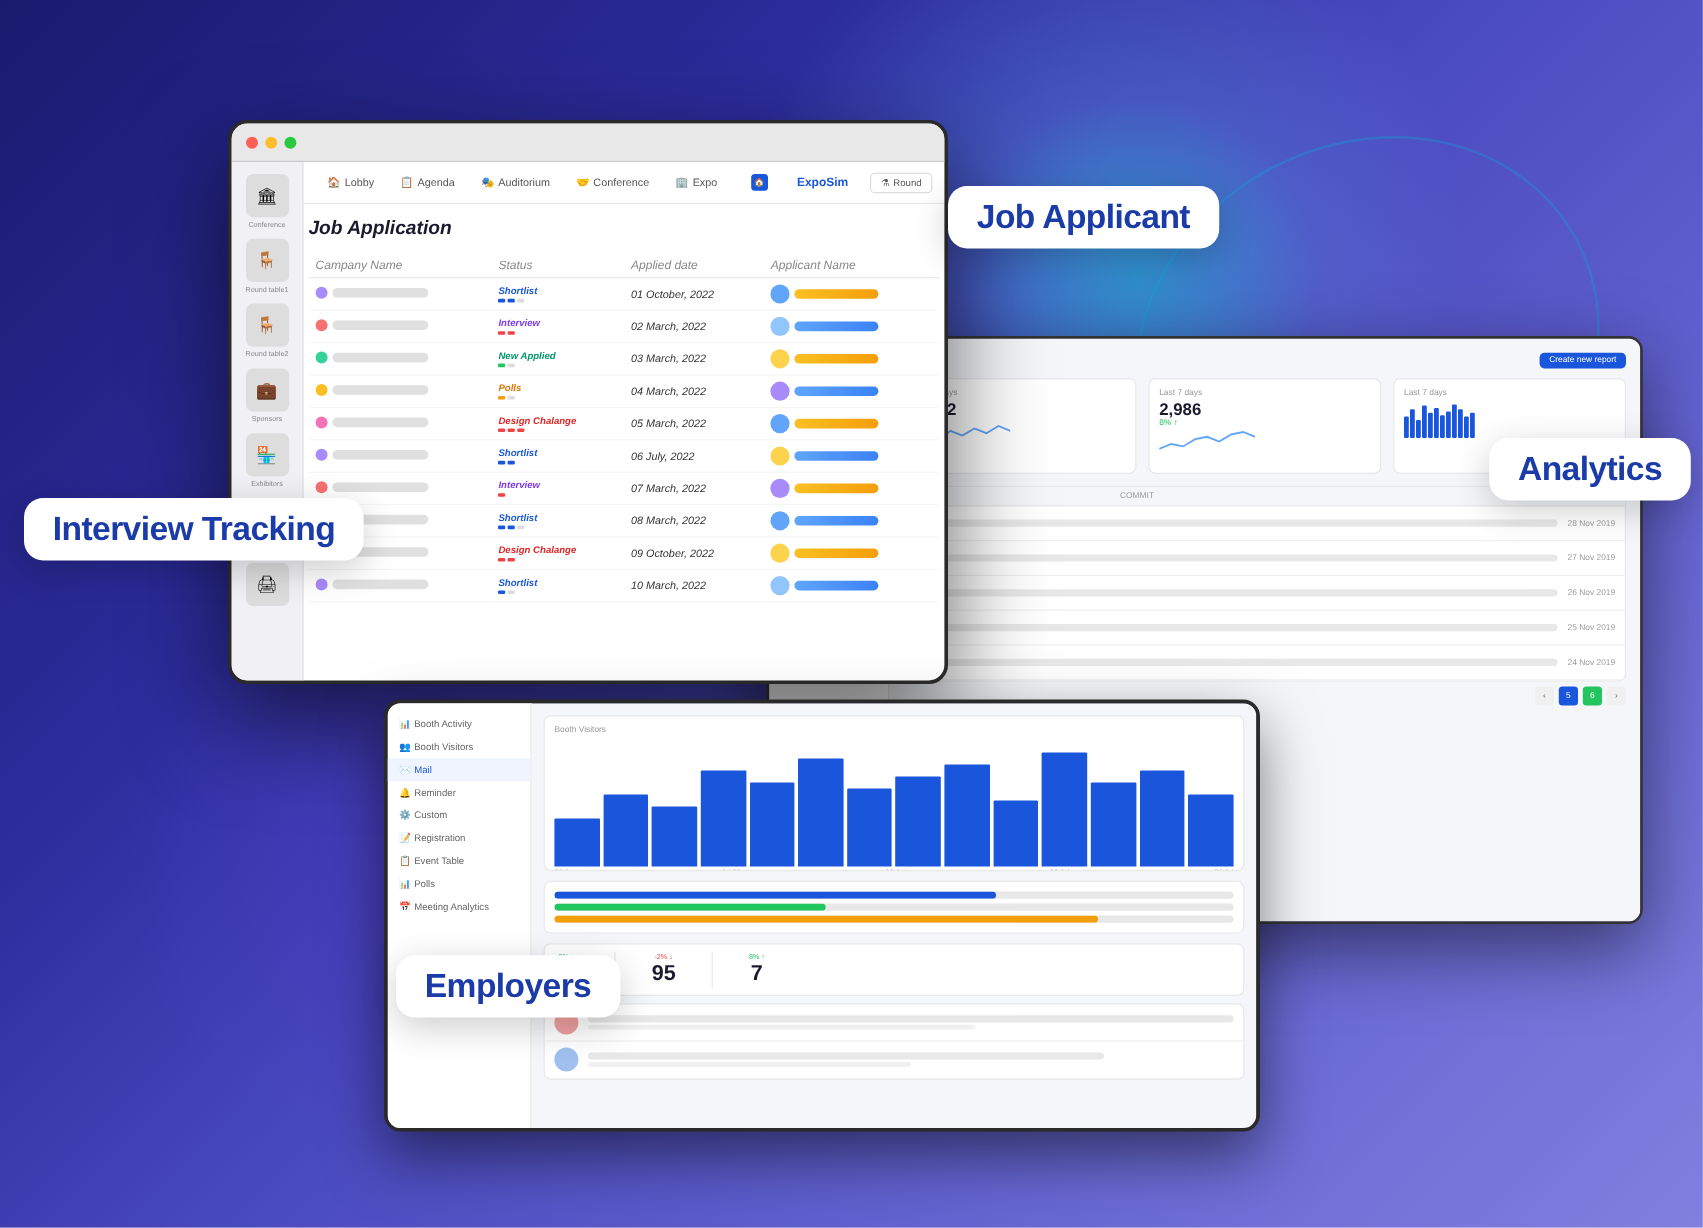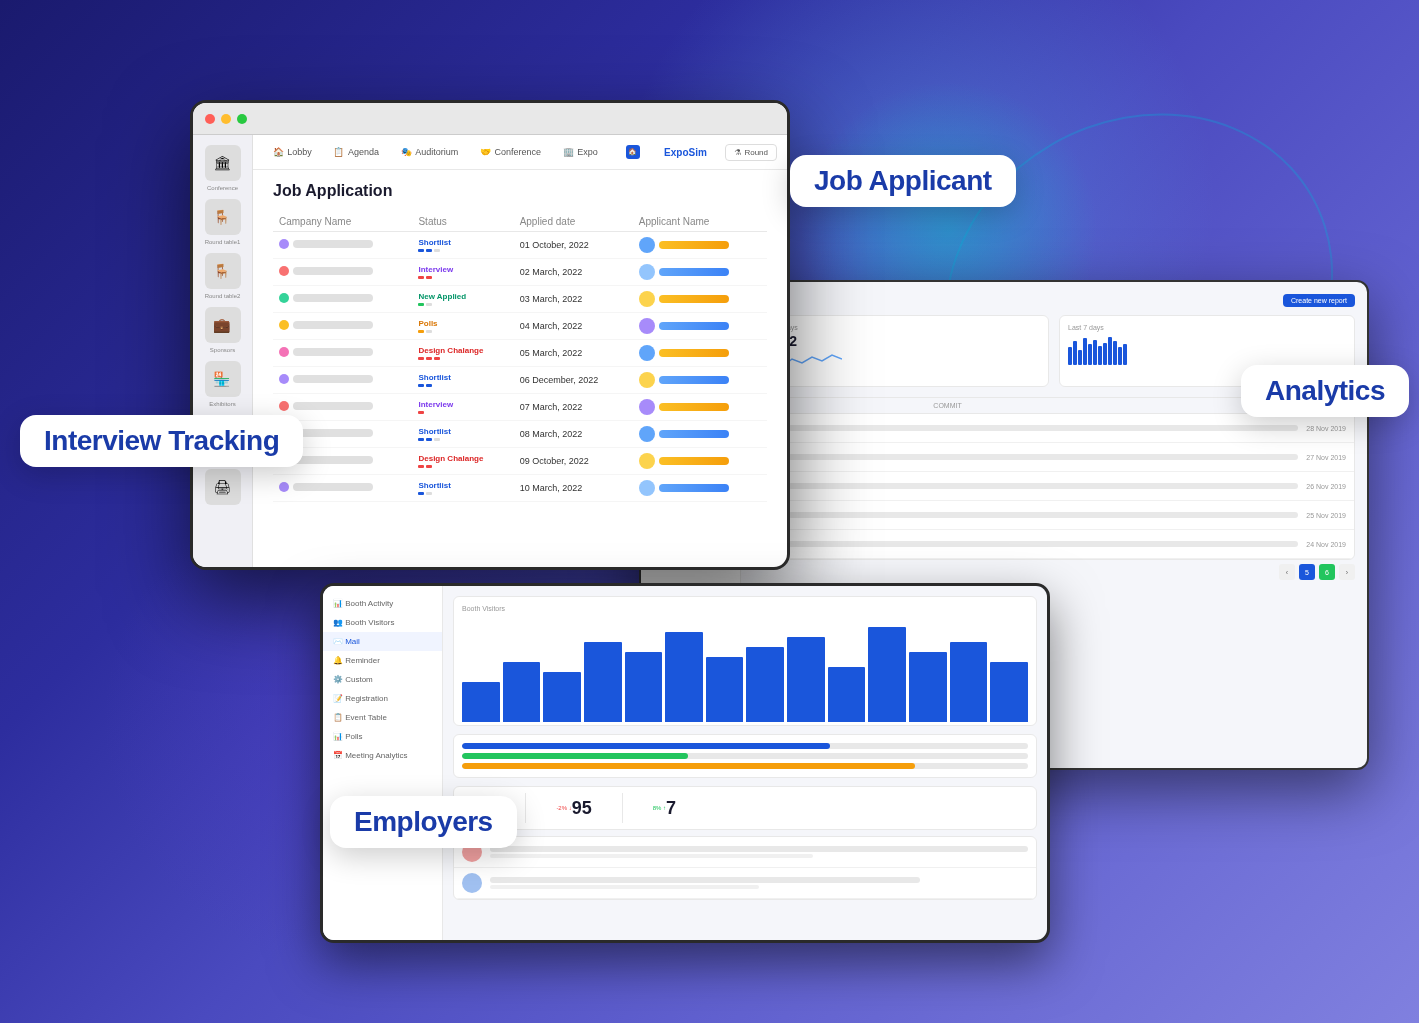--- a/index.html
+++ b/index.html
@@ -232,21 +232,22 @@
       padding: 3px 8px;
       border: 1px solid #ddd;
       border-radius: 4px;
       cursor: pointer;
       display: flex;
       align-items: center;
       gap: 3px;
     }
 
     .job-content {
-      padding: 12px 20px;
+      padding: 12px 4px;
+      font-style: italic;
     }
     .job-title {
       font-size: 16px;
       font-weight: 700;
       color: #1a1a2e;
       margin-bottom: 12px;
     }
     .job-table {
       width: 100%;
       border-collapse: collapse;
@@ -523,20 +524,21 @@
       align-items: center;
       gap: 30px;
       padding: 6px 8px;
       background: #fff;
       border-radius: 6px;
       border: 1px solid #e8e8e8;
       margin-bottom: 6px;
     }
     .bottom-stat-item {
       display: flex;
+      flex-direction: column;
       align-items: center;
     }
 
     
     .pagination {
       display: flex;
       align-items: center;
       gap: 4px;
       justify-content: flex-end;
       margin-top: 4px;
@@ -585,20 +587,28 @@
           <button class="create-report-btn">Create new report</button>
         </div>
 
         <div class="analytics-stats">
           <div class="stat-card">
             <div class="stat-label">Last 7 days</div>
             <div class="stat-value">6,782</div>
             
             <svg width="80" height="25" viewBox="0 0 80 25">
               <polyline points="0,20 10,15 20,18 30,10 40,14 50,8 60,12 70,6 80,10" fill="none" stroke="#60a5fa" stroke-width="1.5"></polyline>
+            </svg>
+          </div>
+          <div class="stat-card">
+            <div class="stat-label">Last 7 days</div>
+            <div class="stat-value">2,986</div>
+            <div class="stat-change">8% ↑</div>
+            <svg width="80" height="25" viewBox="0 0 80 25">
+              <polyline points="0,18 10,14 20,16 30,10 40,8 50,12 60,6 70,4 80,8" fill="none" stroke="#60a5fa" stroke-width="1.5"></polyline>
             </svg>
           </div>
           <div class="stat-card">
             <div class="stat-label">Last 7 days</div>
 
             <div style="display:flex;align-items:flex-end;gap:1px;height:30px;margin-top:4px;">
               <div style="width:4px;height:60%;background:#1a56db;border-radius:1px;"></div>
               <div style="width:4px;height:80%;background:#1a56db;border-radius:1px;"></div>
               <div style="width:4px;height:50%;background:#1a56db;border-radius:1px;"></div>
               <div style="width:4px;height:90%;background:#1a56db;border-radius:1px;"></div>
@@ -838,21 +848,21 @@
                       <div class="company-dot" style="background:#a78bfa;"></div>
                       <div class="company-bar"></div>
                     </div></td>
                 <td>
                     <div class="status-tag shortlist">Shortlist</div>
                     <div class="progress-dots">
                       <div class="progress-dot dot-blue"></div>
                       <div class="progress-dot dot-blue"></div>
                     </div>
                   </td>
-                <td>06 December, 2022</td>
+                <td>06 July, 2022</td>
                 <td>
                     <div class="applicant-cell">
                       <div class="applicant-avatar" style="background:#fcd34d;"></div>
                       <div class="applicant-bar bar-blue"></div>
                     </div>
                   </td>
               </tr>
               <tr>
                 <td><div class="company-pill">
                       <div class="company-dot" style="background:#f87171;"></div>

